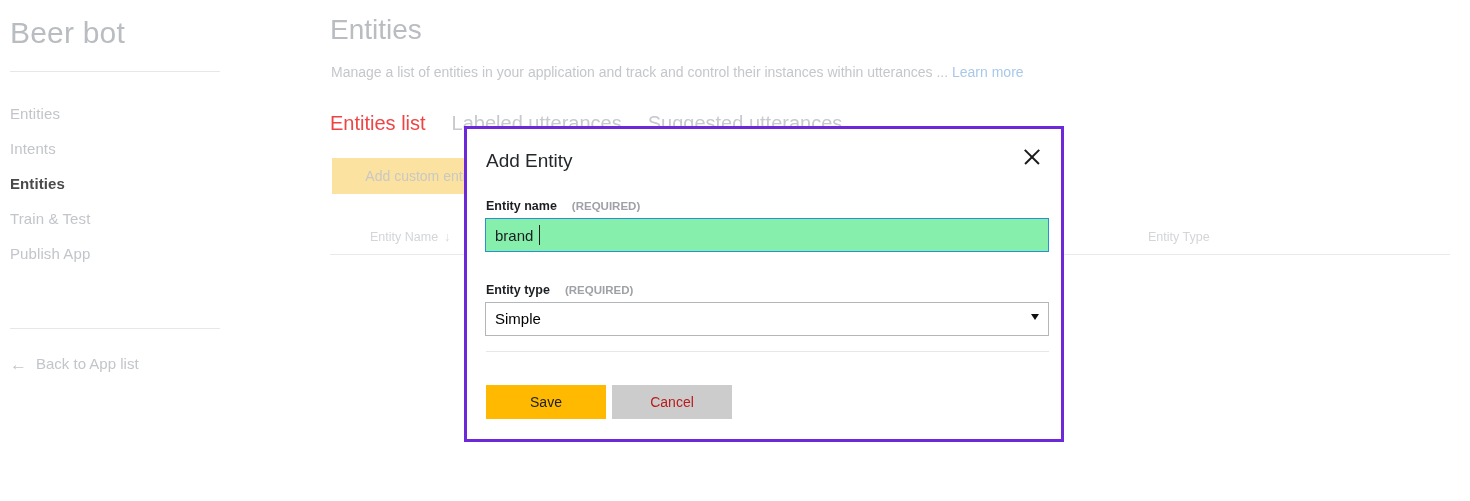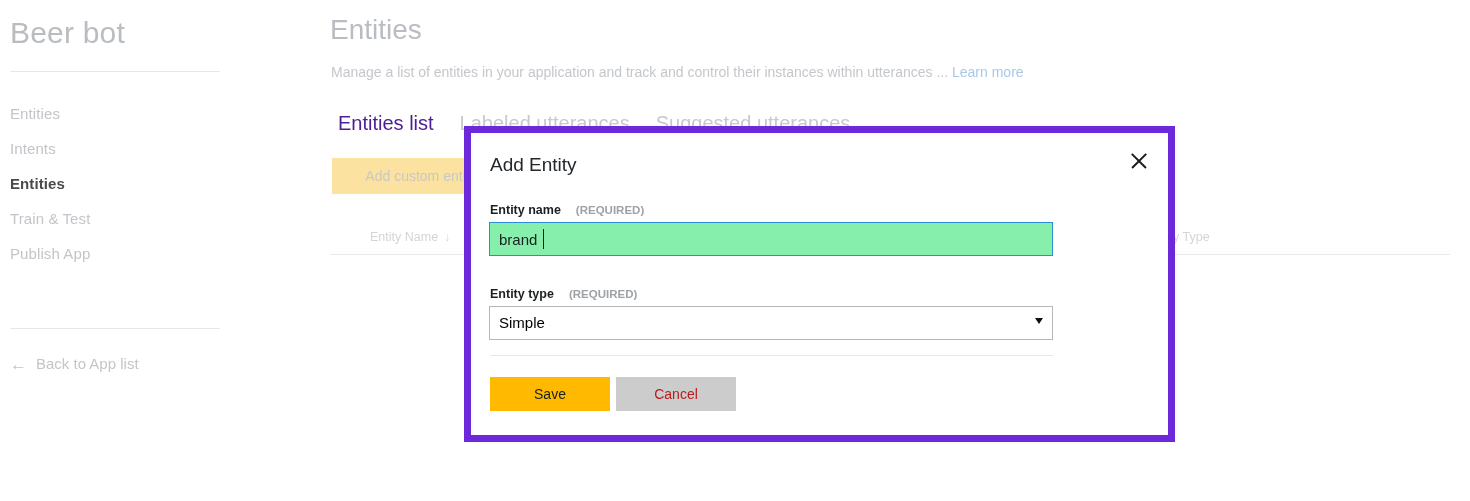--- a/index.html
+++ b/index.html
@@ -139,22 +139,21 @@
     white-space: nowrap;
   }
   .tab {
     font-size: 20px;
     font-weight: 300;
     color: #c6c9cd;
     line-height: 30px;
     cursor: pointer;
   }
   .tab.active {
-    color: #4c1d95;
-    margin-left: 8px;
+    color: #ef4444;
   }
 
   .add-entity-btn {
     position: absolute;
     left: 2px;
     top: 158px;
     height: 36px;
     min-width: 150px;
     background: #fbe2a0;
     color: #c9c8c2;
@@ -199,24 +198,24 @@
     color: #c5c8cc;
     line-height: 24px;
     white-space: nowrap;
   }
 
   
   .modal {
     position: absolute;
     left: 464px;
     top: 126px;
-    width: 711px;
+    width: 600px;
     height: 316px;
     background: #ffffff;
-    border: 7px solid #6d28d9;
+    border: 3px solid #6d28d9;
     box-sizing: border-box;
     z-index: 20;
     padding-left: 20px;
   }
   .modal-title {
     position: absolute;
     left: 19px;
     top: 19px;
     font-size: 19px;
     font-weight: 400;
@@ -330,21 +329,21 @@
     left: 19px;
     top: 222px;
     width: 563px;
     height: 1px;
     background: #e6e7e9;
   }
 
   .modal-actions {
     position: absolute;
     left: 19px;
-    top: 244px;
+    top: 256px;
     display: flex;
     gap: 6px;
   }
   .btn {
     height: 34px;
     min-width: 120px;
     border: none;
     font-family: "Liberation Sans", sans-serif;
     font-size: 14px;
     line-height: 34px;

